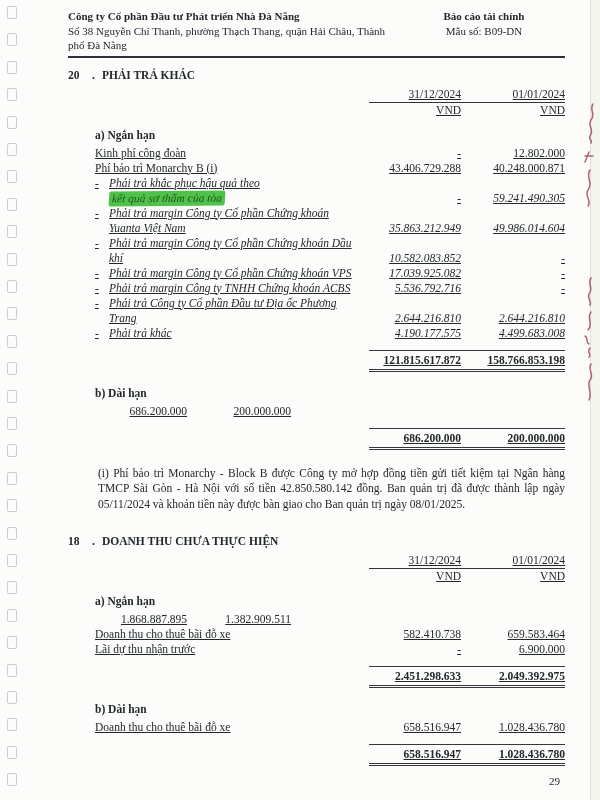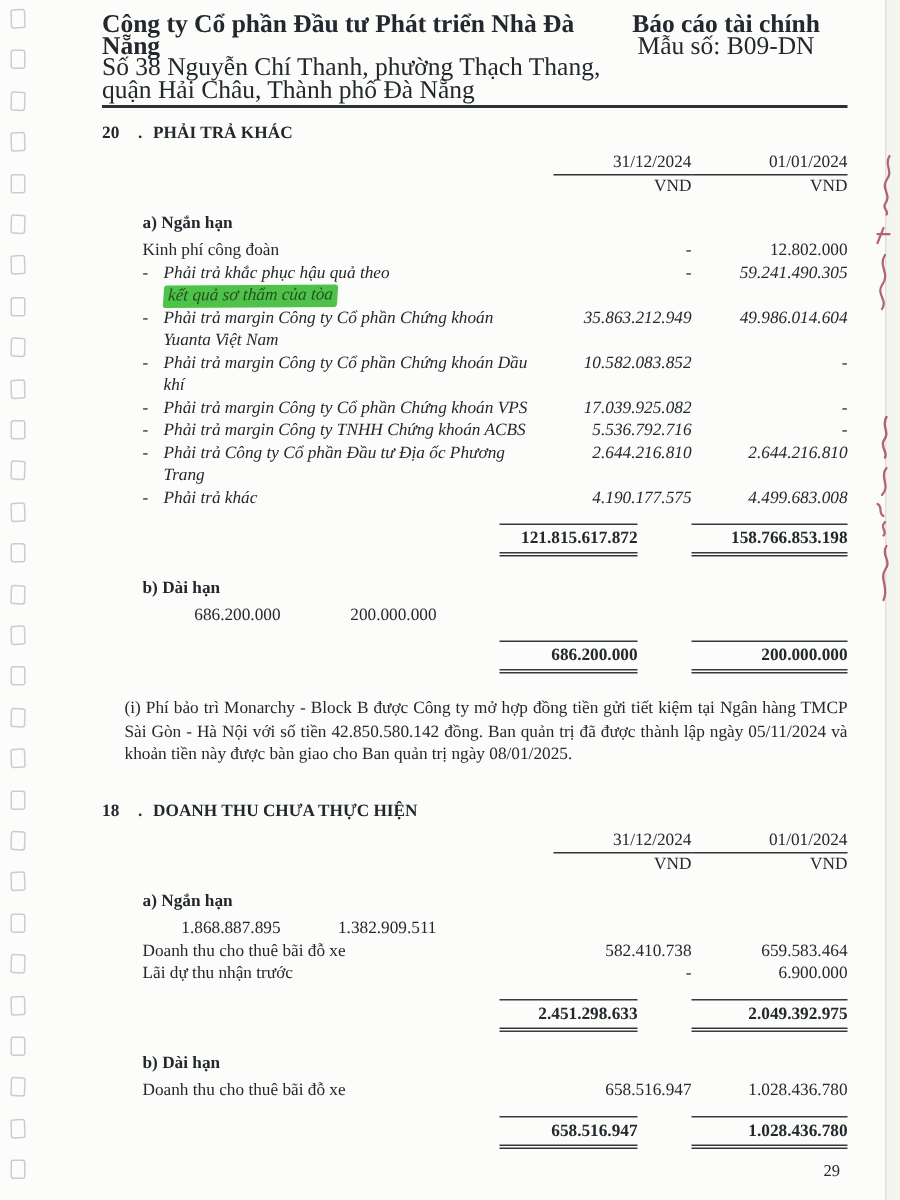--- a/index.html
+++ b/index.html
@@ -17,55 +17,55 @@
 
   
   .edge-strip { position:absolute; left:591px; top:0; width:9px; height:100%; background:#f5f5f0; }
   .edge-line  { position:absolute; left:590px; top:0; width:1px; height:100%; background:#e0e0d8; }
 
   
   .annot { position:absolute; color:var(--ink,#a64a5c); opacity:.85; }
 
   .content { position:relative; padding:9px 35px 0 68px; font-size:11.5px; line-height:15px; }
 
-  .doc-header { display:flex; font-size:17px; line-height:14.5px; }
+  .doc-header { display:flex; font-size:11px; line-height:14.5px; }
   .dh-left  { width:335px; }
   .dh-right { flex:1; text-align:center; }
   .bold { font-weight:bold; }
   .header-rule { border:none; border-top:2px solid #2c3238; margin:3px 0 10px; }
 
   .sec-head { display:flex; font-weight:bold; margin:2px 0 3px; }
   .sec-no  { width:24px; }
   .sec-dot { width:10px; }
 
-  .row { display:flex; align-items:flex-start; padding-left:27px; }
+  .row { display:flex; align-items:flex-end; padding-left:27px;text-decoration:underline; }
   .lbl { flex:1; padding-right:6px; }
   .val { text-align:right; }
   .v1 { width:92px; }
   .v2 { width:104px; }
 
   .col-heads { margin:4px 0 10px; }
   .ch-date { border-bottom:1.5px solid #333; padding-bottom:0; }
   .ch-date, .ch-unit { text-align:right; }
 
   .group-label { font-weight:bold; margin:10px 0 3px 27px; }
 
   .sub .lbl { font-style:italic; display:flex; }
   .sub .val { font-style:italic; }
   .dash { width:14px; flex:none; }
   .sub-text { flex:1; padding-right:4px; }
 
   .hl { background:var(--hl,#4fc24a); color:#235220; padding:0 3px; border-radius:2px;
         display:inline-block; transform:skew(-4deg) rotate(-.4deg); }
 
-  .total { margin-top:9px; margin-bottom:2px;gap:36px; }
+  .total { margin-top:9px; margin-bottom:2px; }
   .tcell { font-weight:bold; border-top:1px solid #35393d; border-bottom:3px double #35393d;
            padding:2px 0 1px; }
 
-  .footnote { margin:16px 0 0 15px; text-align:justify; line-height:15.5px; } .mt14 { margin-top:14px; } .mt22 { margin-top:22px; }
+  .footnote { margin:16px 0 0 30px; text-align:justify; line-height:15.5px; } .mt14 { margin-top:14px; } .mt22 { margin-top:22px; }
 
   .page-num { position:absolute; right:40px; bottom:13px; font-size:11px; }
 </style>
 </head>
 <body>
 
 <div class="page">
 
   <div class="holes">
       <div class="hole" style="top: 6px; transform: rotate(-2deg);"></div>
@@ -159,20 +159,25 @@
       </div>
     </div>
 
     <div class="group-label">a) Ngắn hạn</div>
 
     <div class="row">
       <div class="lbl">Kinh phí công đoàn</div>
       <div class="val v1">-</div>
       <div class="val v2">12.802.000</div>
     </div>
+    <div class="row">
+      <div class="lbl">Phí bảo trì Monarchy B (i)</div>
+      <div class="val v1">43.406.729.288</div>
+      <div class="val v2">40.248.000.871</div>
+    </div>
 
     <div class="row sub">
       <div class="lbl">
         <span class="dash">-</span>
         <span class="sub-text"><span>Phải trả khắc phục hậu quả theo </span><span class="hl">kết quả sơ thẩm của tòa</span></span>
       </div>
       <div class="val v1">-</div>
       <div class="val v2">59.241.490.305</div>
     </div>
     <div class="row sub">

